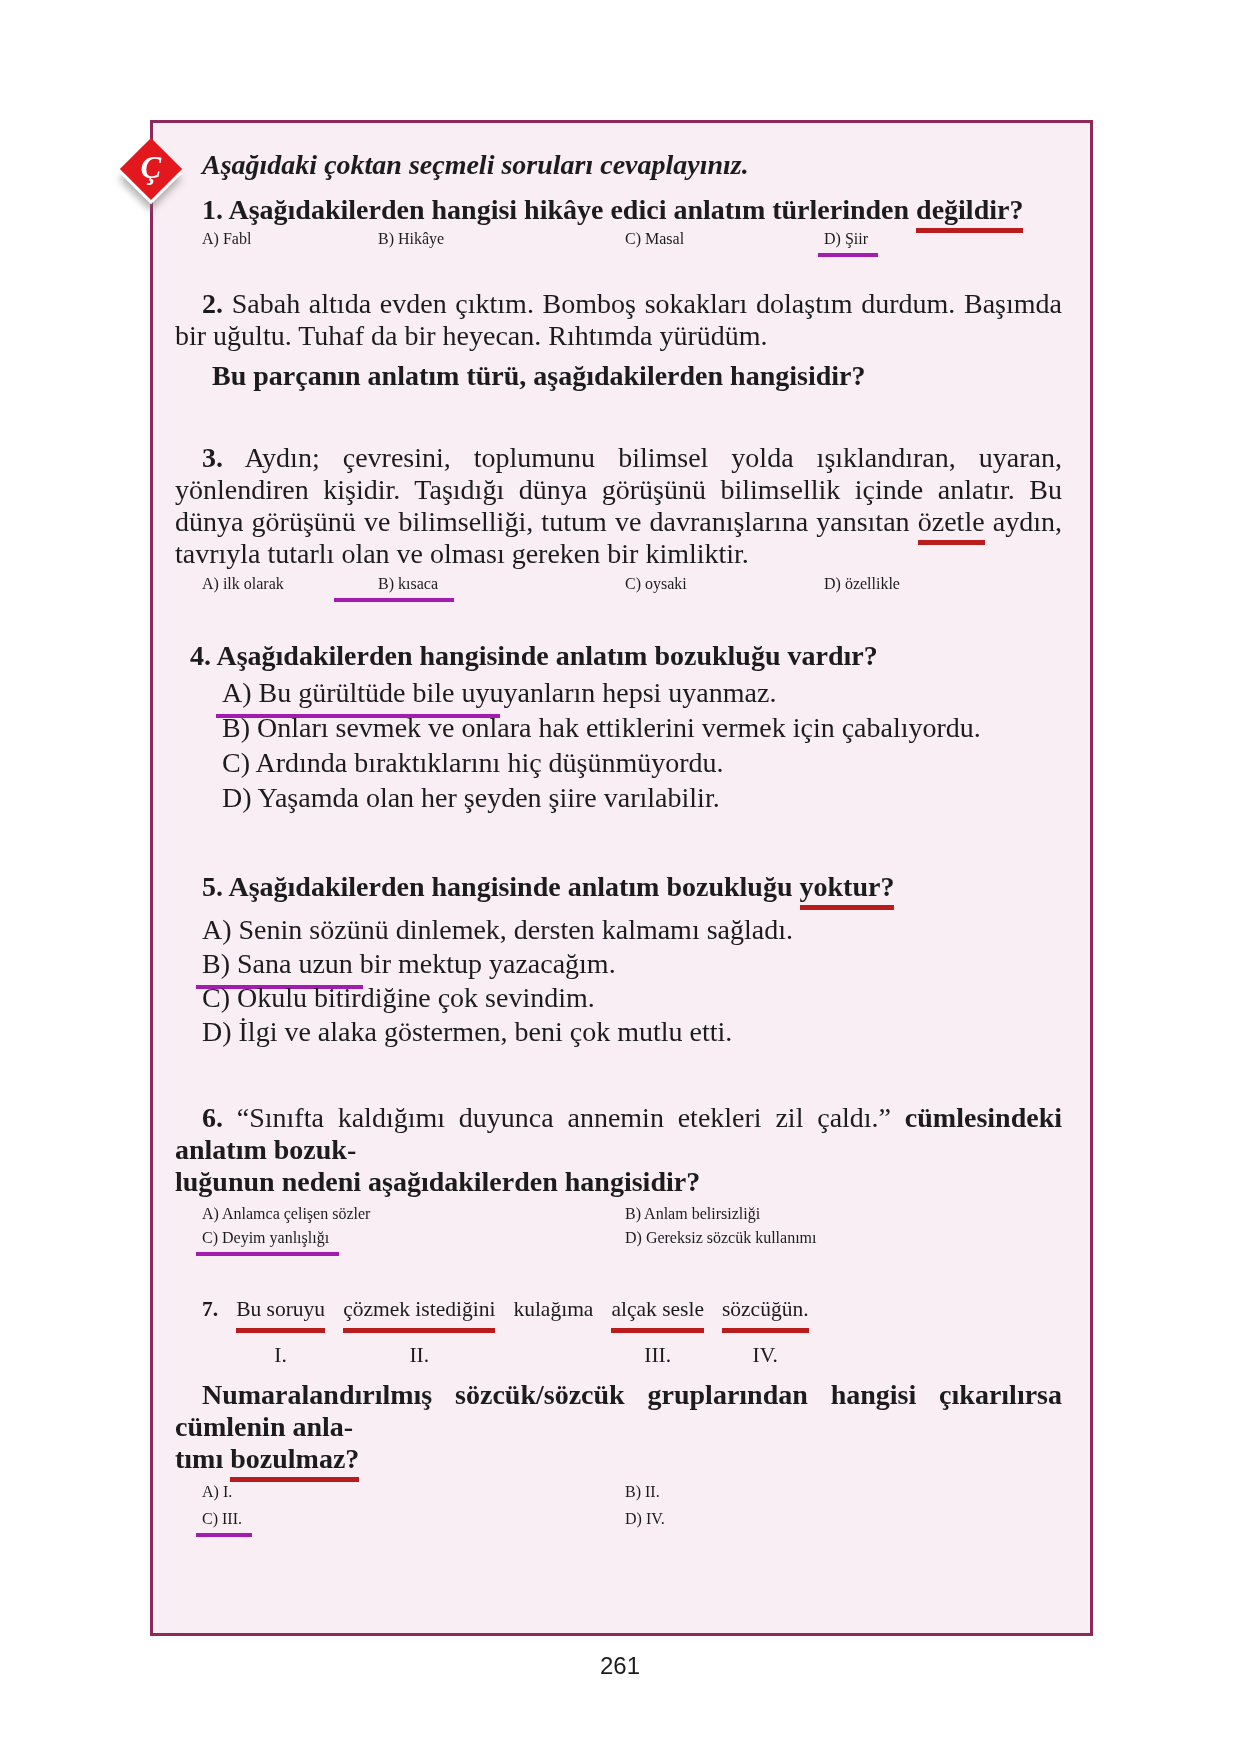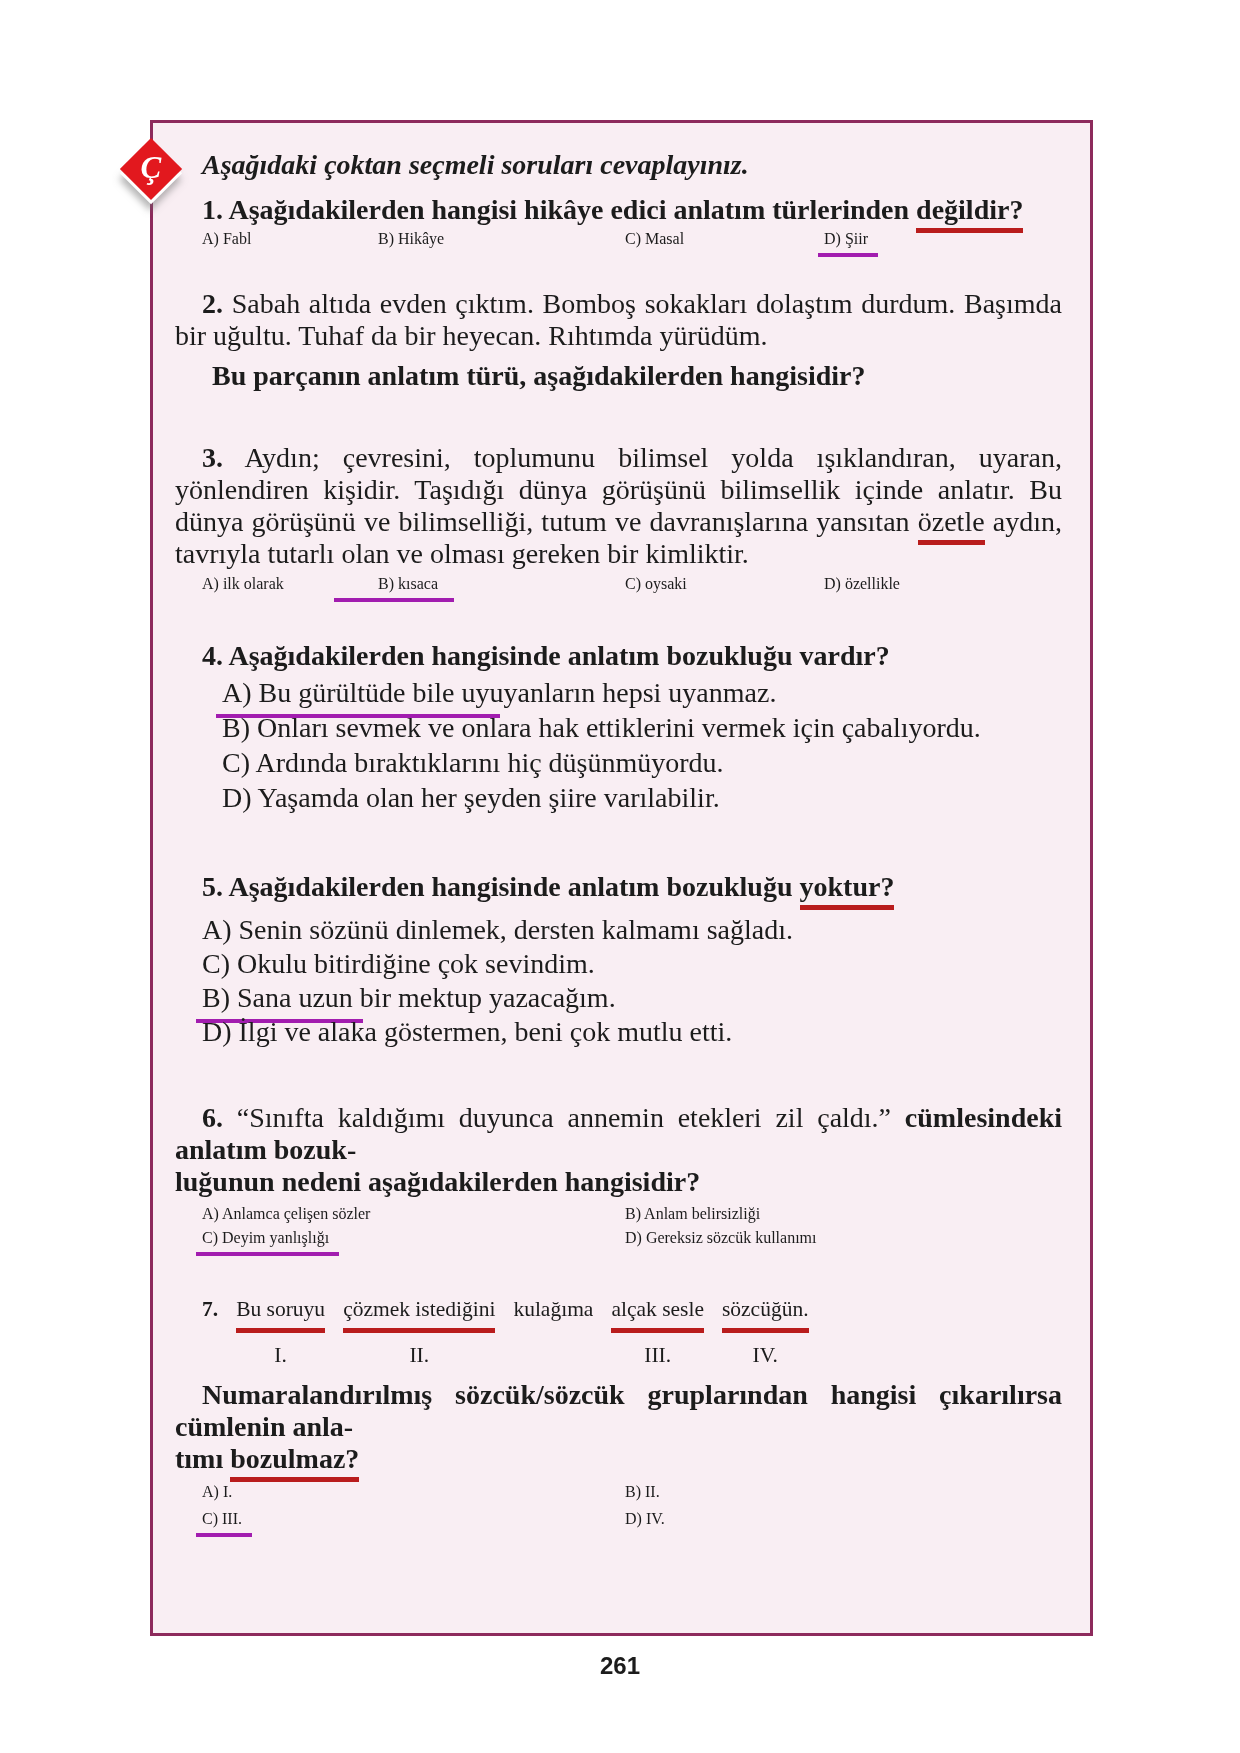--- a/index.html
+++ b/index.html
@@ -34,37 +34,37 @@
   .red-u.wide{padding-left:44px;margin-left:-44px;padding-right:16px;margin-right:-16px;}
   
   .q1-stem{margin:13px 0 0 27px;}
   .q1-opts{margin-top:4px;}
   .q2-passage{margin-top:40px;}
   .q2-stem{margin:8px 0 0 37px;}
   .q2-opts{margin-top:6px;}
   .q3-passage{margin-top:50px;}
   .q3-stem{margin-top:4px;font-weight:bold;}
   .q3-opts{margin-top:5px;}
-  .q4-stem{margin:47px 0 0 27px;}
+  .q4-stem{margin:47px 0 0 15px;}
   .q4-opt{margin-top:3px;margin-left:47px;}
   .q4-opt.first{margin-top:5px;}
   .q5-stem{margin:57px 0 0 27px;}
   .q5-opt{margin-top:2px;}
   .q5-opt.first{margin-top:11px;}
   .q6-stem{margin-top:54px;}
   .q6-opts{margin-top:7px;row-gap:6px;}
   .q7-sent{margin:46px 0 0 27px;display:flex;align-items:flex-start;gap:18px;font-size:21.5px;line-height:32px;}
   .q7-sent .qnum{font-weight:bold;}
   .seg{display:flex;flex-direction:column;align-items:center;}
   .seg .numeral{margin-top:6px;min-height:32px;}
   .q7-stem{margin-top:8px;}
   .q7-opts{margin-top:8px;row-gap:9px;}
   .page-number{
     position:absolute;left:0;top:1652px;width:1240px;text-align:center;
-    font-family:"Liberation Sans", sans-serif;font-weight:bold;font-size:24px;
+    font-family:"Liberation Sans", sans-serif;font-weight:normal;font-size:24px;
   }
 </style>
 </head>
 <body>
 
 <div class="panel">
 
   <div class="diamond">
     <span class="letter">Ç</span>
   </div>
@@ -91,22 +91,22 @@
   </div>
 
   <p class="stem q4-stem"><span>4. Aşağıdakilerden hangisinde anlatım bozukluğu vardır?</span></p>
   <p class="opt-line q4-opt first"><span class="red-u">A) Bu gürültüde bile uy</span><span>uyanların hepsi uyanmaz.</span></p>
   <p class="opt-line q4-opt"><span>B) Onları sevmek ve onlara hak ettiklerini vermek için çabalıyordu.</span></p>
   <p class="opt-line q4-opt"><span>C) Ardında bıraktıklarını hiç düşünmüyordu.</span></p>
   <p class="opt-line q4-opt"><span>D) Yaşamda olan her şeyden şiire varılabilir.</span></p>
 
   <p class="stem q5-stem"><span>5. Aşağıdakilerden hangisinde anlatım bozukluğu </span><span class="u">yoktur?</span></p>
   <p class="opt-line q5-opt first"><span>A) Senin sözünü dinlemek, dersten kalmamı sağladı.</span></p>
+  <p class="opt-line q5-opt"><span class="red-u">B) Sana uzun</span><span> bir mektup yazacağım.</span></p>
   <p class="opt-line q5-opt"><span>C) Okulu bitirdiğine çok sevindim.</span></p>
-  <p class="opt-line q5-opt"><span class="red-u">B) Sana uzun</span><span> bir mektup yazacağım.</span></p>
   <p class="opt-line q5-opt"><span>D) İlgi ve alaka göstermen, beni çok mutlu etti.</span></p>
 
   <p class="flow q6-stem"><b>6.</b><span> “Sınıfta kaldığımı duyunca annemin etekleri zil çaldı.” </span><b>cümlesindeki anlatım bozuk-</b><br><b>luğunun nedeni aşağıdakilerden hangisidir?</b></p>
   <div class="opts2 q6-opts">
     <span>A) Anlamca çelişen sözler</span>
     <span>B) Anlam belirsizliği</span>
     <span><span class="red-u">C) Deyim yanlışlığı</span></span>
     <span>D) Gereksiz sözcük kullanımı</span>
   </div>
 

